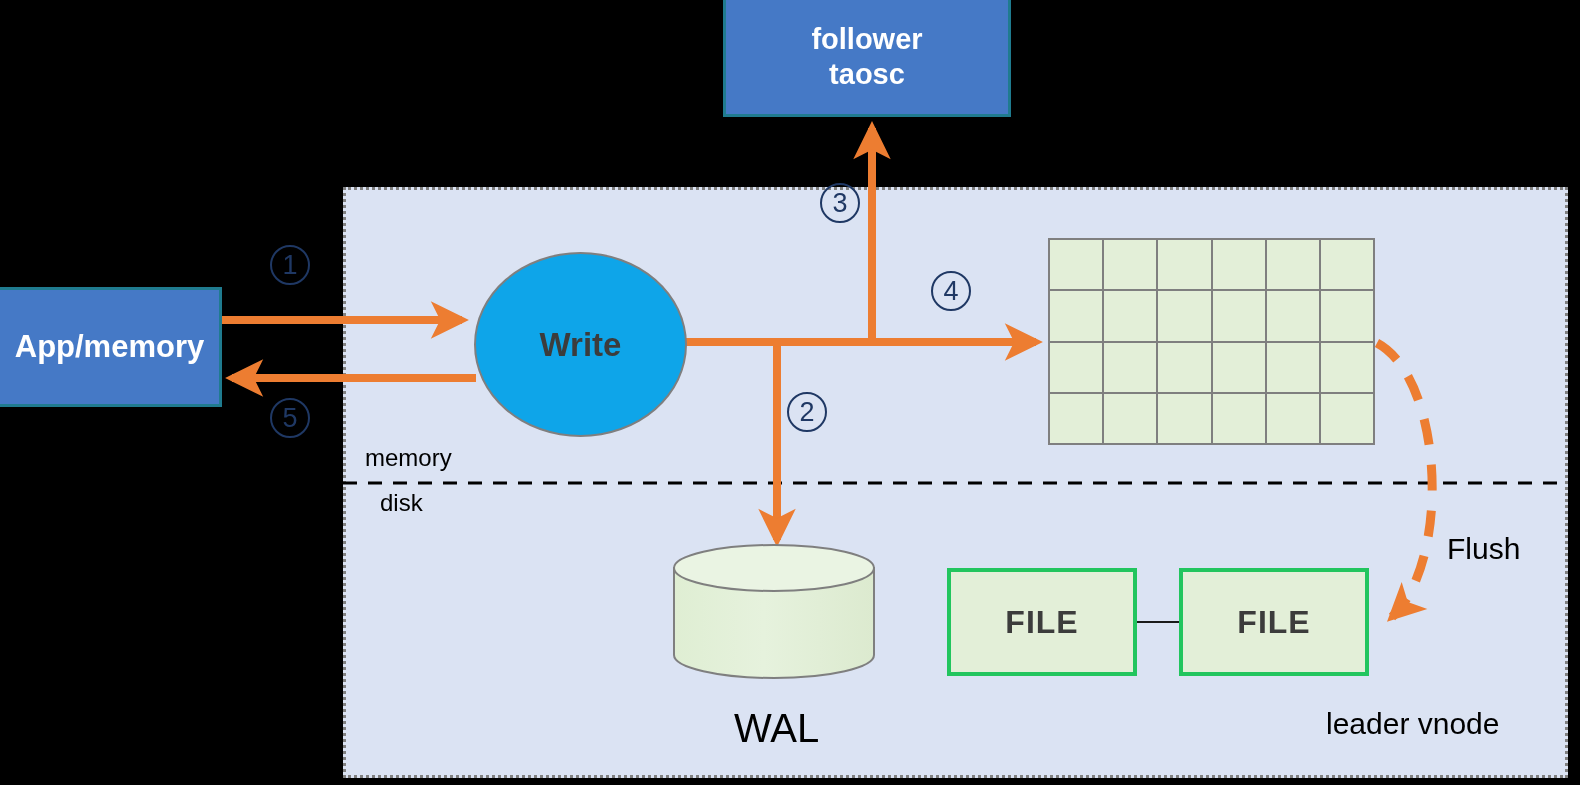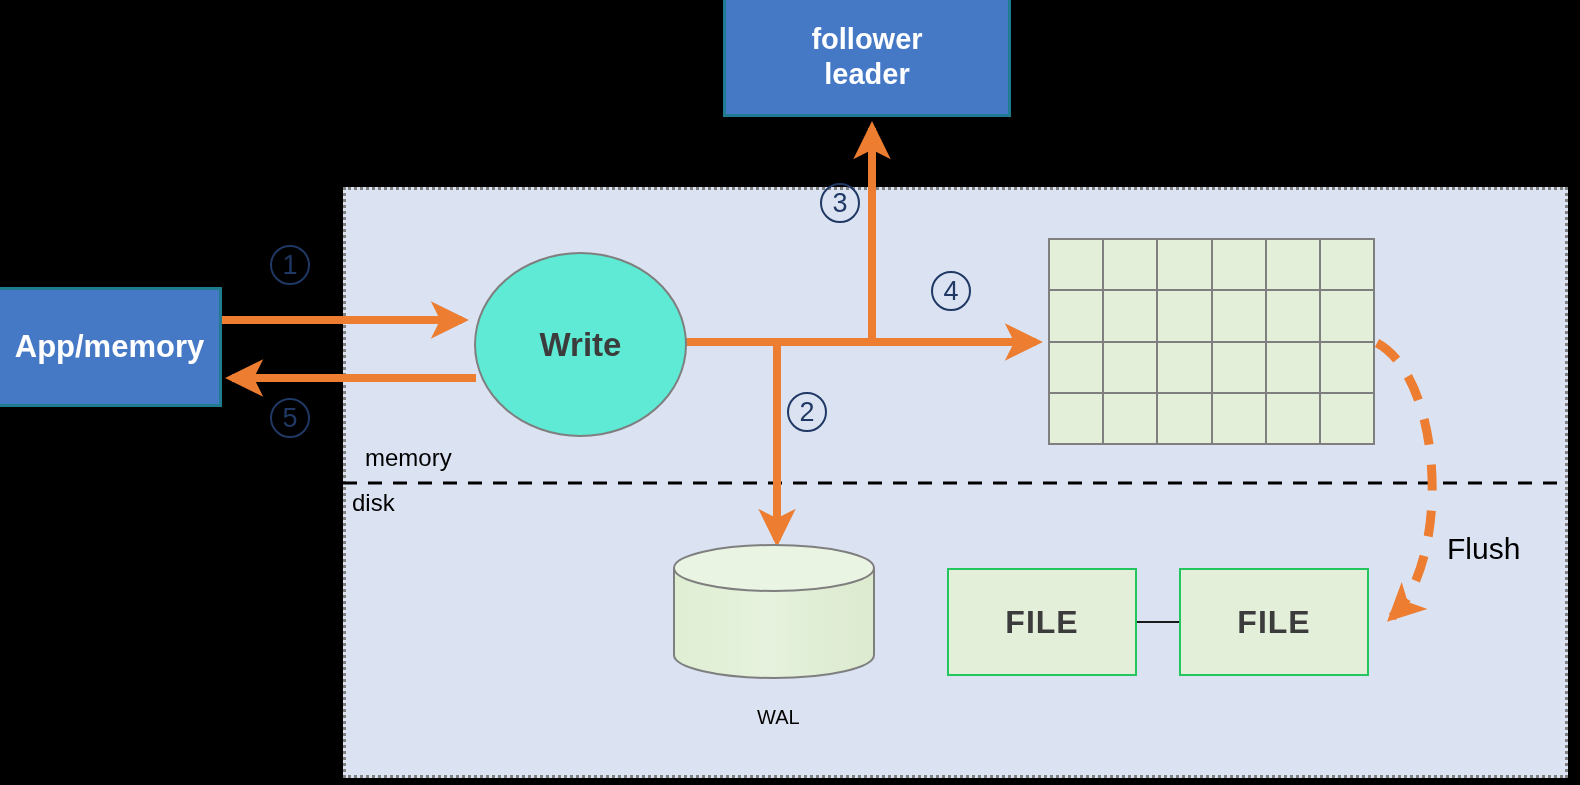--- a/index.html
+++ b/index.html
@@ -55,21 +55,21 @@
     font-size: 29px;
   }
   
   #write-ellipse {
     position: absolute;
     left: 474px;
     top: 252px;
     width: 213px;
     height: 185px;
     border-radius: 50%;
-    background: #5eead4;
+    background: #0ea5e9;
     border: 2px solid #7f7f7f;
     box-sizing: border-box;
     display: flex;
     align-items: center;
     justify-content: center;
     color: #3c3c3c;
     font-size: 33px;
     font-weight: bold;
   }
   #memtable-grid {
@@ -87,21 +87,21 @@
     box-sizing: border-box;
   }
   #memtable-grid .cell {
     background: #e3efd8;
   }
   .file-box {
     position: absolute;
     width: 190px;
     height: 108px;
     background: #e3efd8;
-    border: 2px solid #22c55e;
+    border: 4px solid #22c55e;
     box-sizing: border-box;
     display: flex;
     align-items: center;
     justify-content: center;
     color: #3c3c3c;
     font-size: 32px;
     font-weight: bold;
     letter-spacing: 1px;
   }
   #file-box-1 { left: 947px; top: 568px; }
@@ -115,22 +115,22 @@
     background: #1a1a1a;
   }
   
   .text-label {
     position: absolute;
     color: #000000;
     font-size: 24px;
     white-space: nowrap;
   }
   #label-memory { left: 365px; top: 444px; }
-  #label-disk   { left: 352px; top: 489px; }
-  #label-wal    { left: 757px; top: 706px; font-size: 20px; }
+  #label-disk   { left: 380px; top: 489px; }
+  #label-wal    { left: 734px; top: 706px; font-size: 40px; }
   #label-flush  { left: 1447px; top: 512px; font-size: 30px; margin-top: 20px; }
   #label-leader { left: 1326px; top: 707px; font-size: 30px; }
   
   .step-badge {
     position: absolute;
     width: 40px;
     height: 40px;
     border: 2.5px solid #1f3864;
     border-radius: 50%;
     color: #1f3864;
@@ -199,21 +199,21 @@
     </g>
   </svg>
 
   <div class="blue-box" id="app-box">
     <span>App/memory</span>
   </div>
 
   <div class="blue-box" id="follower-box">
     <span>
       <span>follower</span><br>
-      <span>leader</span>
+      <span>taosc</span>
     </span>
   </div>
 
   <div id="write-ellipse">
     <span>Write</span>
   </div>
 
   <div id="memtable-grid">
     <div class="cell"></div>
     <div class="cell"></div>
@@ -246,20 +246,21 @@
   </div>
   <div id="file-connector"></div>
   <div class="file-box" id="file-box-2">
     <span>FILE</span>
   </div>
 
   <div class="text-label" id="label-memory">memory</div>
   <div class="text-label" id="label-disk">disk</div>
   <div class="text-label" id="label-wal">WAL</div>
   <div class="text-label" id="label-flush">Flush</div>
+  <div class="text-label" id="label-leader">leader vnode</div>
 
   <div class="step-badge" id="step-1">1</div>
   <div class="step-badge" id="step-2">2</div>
   <div class="step-badge" id="step-3">3</div>
   <div class="step-badge" id="step-4">4</div>
   <div class="step-badge" id="step-5">5</div>
 
 </div>
 
 </body></html>

